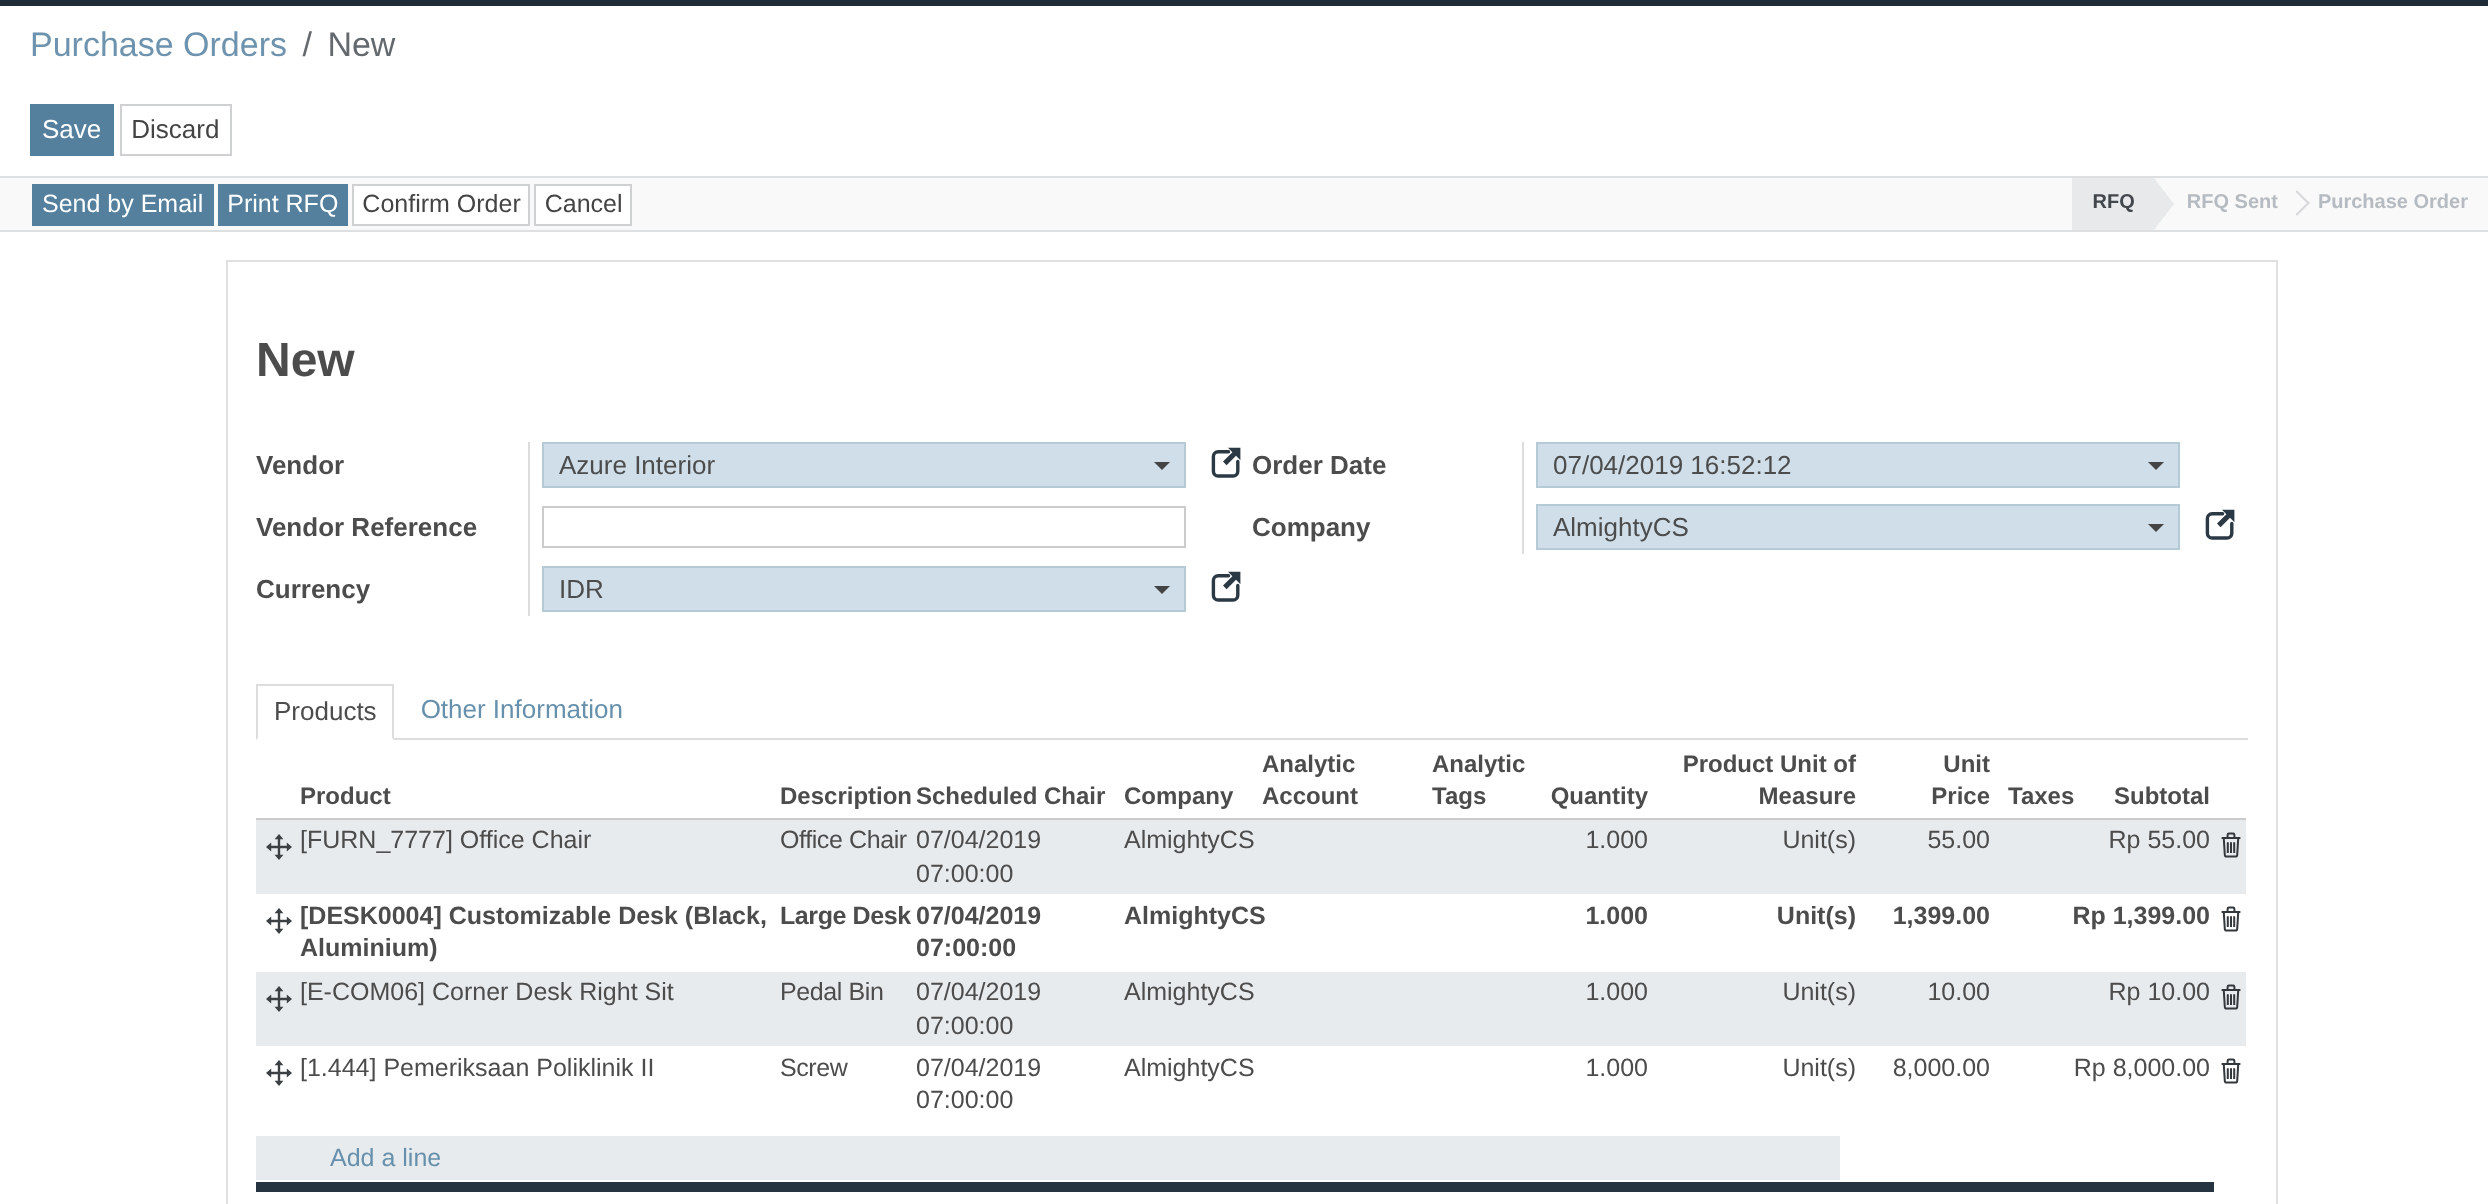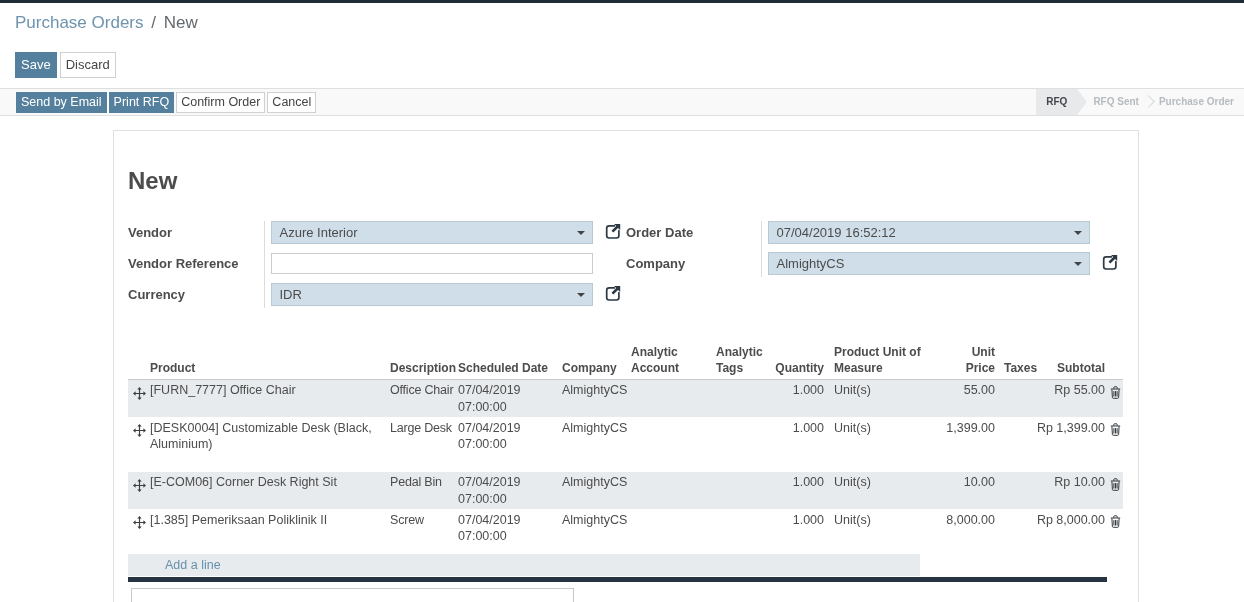--- a/index.html
+++ b/index.html
@@ -199,27 +199,27 @@
     font-size: 12.5px;
     vertical-align: top;
     padding: 2.5px 3px 2px 3px;
     line-height: 16.5px;
     color: #4c4c4c;
     white-space: nowrap;
     overflow: visible;
   }
   .o-list td[data-key="product"], .o-list td[data-key="scheduled_date"] { white-space: normal; }
   .o-list td[data-key="description"] { letter-spacing: -0.2px; }
-  .o-list th.pl7, .o-list td.pl7 { padding-left: 7px; }
+  .o-list th.pl7, .o-list td.pl7 { padding-left: 7px; text-align: right; }
   .o-list th.pl6, .o-list td.pl6 { padding-left: 6px; }
   .o-list th.pl10, .o-list td.pl10 { padding-left: 10px; }
   .o-list th.pr4, .o-list td.pr4 { padding-right: 4px; }
   .o-list tbody tr:nth-child(odd) td { background: #e8ebee; }
   .o-list tbody tr:last-child td { padding-bottom: 9px; }
-  .o-list tbody tr:nth-child(2) td { padding-bottom: 19px; }
+  .o-list tbody tr:nth-child(2) td { padding-bottom: 3px; font-weight: bold; }
   .o-list td.cell-handle { padding-left: 5px; padding-top: 7px; }
   .o-list td.cell-trash { padding-top: 6px; padding-left: 1px; }
   .col-handle { width: 19px; }
   .col-product { width: 240px; }
   .col-desc { width: 68px; }
   .col-sched { width: 104px; }
   .col-company { width: 69px; }
   .col-aacct { width: 78px; }
   .col-atags { width: 62px; }
   .col-qty { width: 59px; }
@@ -342,20 +342,24 @@
                     </svg>
                 </span>
               </div>
             </div>
           </div>
         </div>
       </div>
     </div>
 
     <div class="notebook">
+      <div class="tabs">
+        <div class="tab active">Products</div>
+        <div class="tab inactive">Other Information</div>
+      </div>
 
       <table class="o-list">
         <colgroup>
           <col class="col-handle">
             <col class="col-product">
             <col class="col-desc">
             <col class="col-sched">
           <col class="col-company">
             <col class="col-aacct">
             <col class="col-atags">
@@ -364,21 +368,21 @@
             <col class="col-price">
             <col class="col-taxes">
             <col class="col-subtotal">
             <col class="col-trash">
         </colgroup>
         <thead>
           <tr>
             <th></th>
             <th>Product</th>
             <th>Description</th>
-            <th>Scheduled Date</th>
+            <th>Scheduled Chair</th>
             <th>Company</th>
             <th>Analytic Account</th>
             <th class="pl10">Analytic Tags</th>
             <th class="num">Quantity</th>
             <th class="pl7">Product Unit of Measure</th>
             <th class="num"><span class="narrow">Unit Price</span></th>
             <th class="pl6">Taxes</th>
             <th class="num pr4">Subtotal</th>
             <th></th>
           </tr>
@@ -467,21 +471,21 @@
                   </g>
                 </svg>
               </td>
   </tr>
             <tr>
     <td class="cell-handle">
                 <svg class="icon-svg" width="13" height="13" viewBox="0 0 13 13" fill="#3c4043">
                   <path d="M6.5 0 L8.7 2.6 H7.1 V5.9 H10.4 V4.3 L13 6.5 L10.4 8.7 V7.1 H7.1 V10.4 H8.7 L6.5 13 L4.3 10.4 H5.9 V7.1 H2.6 V8.7 L0 6.5 L2.6 4.3 V5.9 H5.9 V2.6 H4.3 Z"></path>
                 </svg>
               </td>
-    <td data-key="product">[1.385] Pemeriksaan Poliklinik II</td>
+    <td data-key="product">[1.444] Pemeriksaan Poliklinik II</td>
     <td data-key="description">Screw</td>
     <td data-key="scheduled_date">07/04/2019 07:00:00</td>
     <td data-key="company">AlmightyCS</td>
     <td data-key="analytic_account"></td>
     <td class="pl10" data-key="analytic_tags"></td>
     <td class="num" data-key="quantity">1.000</td>
     <td class="pl7" data-key="uom">Unit(s)</td>
     <td class="num" data-key="unit_price">8,000.00</td>
     <td class="pl6" data-key="taxes"></td>
     <td class="num pr4" data-key="subtotal">Rp 8,000.00</td>

